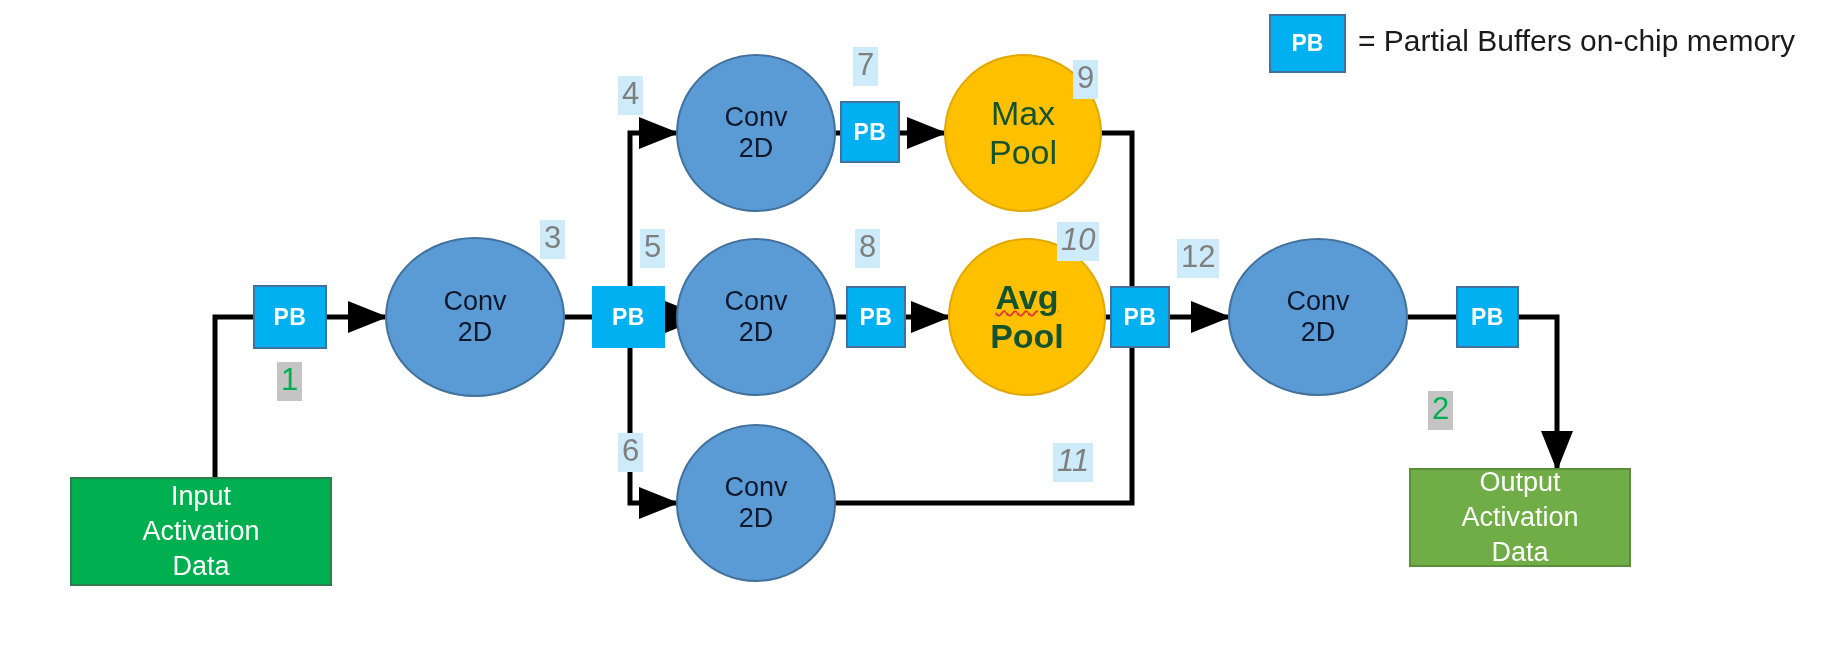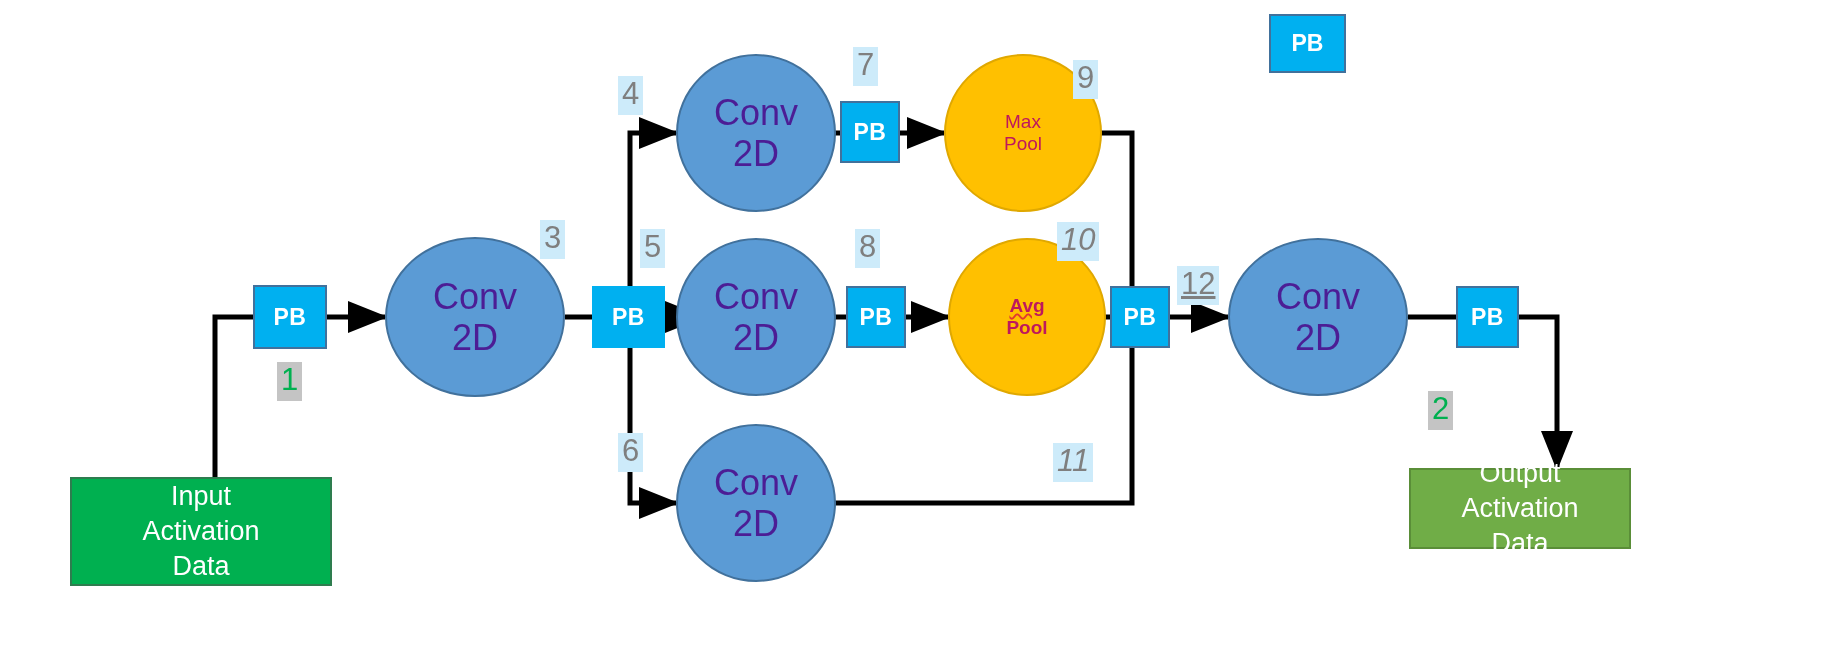--- a/index.html
+++ b/index.html
@@ -12,31 +12,31 @@
   }
   #edges{position:absolute;left:0;top:0;width:1831px;height:669px;}
 
   .node{position:absolute;box-sizing:border-box;display:flex;align-items:center;justify-content:center;text-align:center;}
 
   
   .circle-conv{
     border-radius:50%;
     background:#5B9BD5;
     border:2px solid #41719C;
-    color:#4c1d95;
-    font-size:36px;
+    color:#0f172a;
+    font-size:27px;
     line-height:1.15;
   }
   
   .circle-pool{
     border-radius:50%;
     background:#FFC000;
     border:2px solid #E0A800;
-    color:#be185d;
-    font-size:19px;
+    color:#14532d;
+    font-size:34px;
     line-height:1.15;
   }
   
   .pb{
     background:#00B0F0;
     border:2px solid #41719C;
     color:#ffffff;
     font-size:23px;
     font-weight:bold;
     letter-spacing:.5px;
@@ -139,21 +139,21 @@
   </svg>
 
   <div class="node block-in" style="left:70px;top:477px;width:262px;height:109px;">
     <div>
       <span class="sp">Input</span>
       <span class="sp">Activation</span>
       <span class="sp">Data</span>
     </div>
   </div>
 
-  <div class="node block-out" style="left:1409px;top:468px;width:222px;height:81px;">
+  <div class="node block-out" style="left:1409px;top:468px;width:222px;height:99px;">
     <div>
       <span class="sp">Output</span>
       <span class="sp">Activation</span>
       <span class="sp">Data</span>
     </div>
   </div>
 
   <div class="node circle-conv" style="left:385px;top:237px;width:180px;height:160px;">
     <div>
       <span class="sp">Conv</span>
@@ -230,17 +230,18 @@
   <div class="numlabel" style="left:853px;top:47px;">7</div>
 
   <div class="numlabel" style="left:855px;top:229px;">8</div>
 
   <div class="numlabel" style="left:1073px;top:60px;">9</div>
 
   <div class="numlabel" style="left:1057px;top:222px;font-style:italic;">10</div>
 
   <div class="numlabel" style="left:1053px;top:443px;font-style:italic;">11</div>
 
-  <div class="numlabel" style="left:1177px;top:266px;text-decoration:underline;">12</div>
+  <div class="numlabel" style="left:1177px;top:239px;">12</div>
 
   <div class="legend-pb" style="left:1269px;top:14px;width:73px;height:55px;">PB</div>
+  <div class="legend-text" style="left:1358px;top:24px;">= Partial Buffers on-chip memory</div>
 
 </div>
 
 </body></html>

